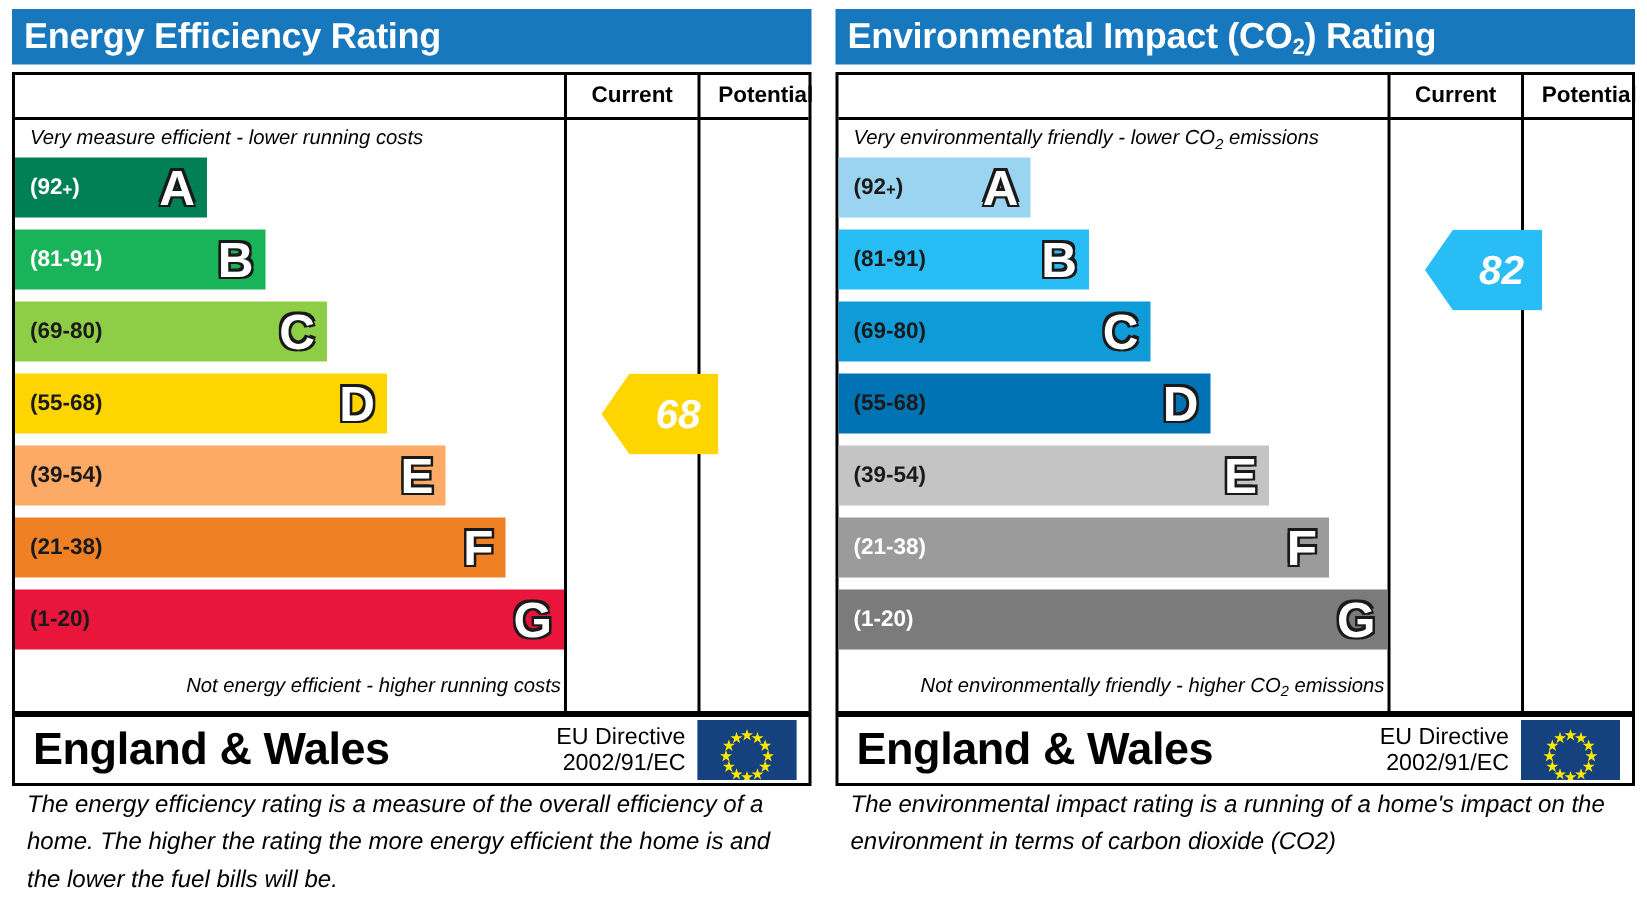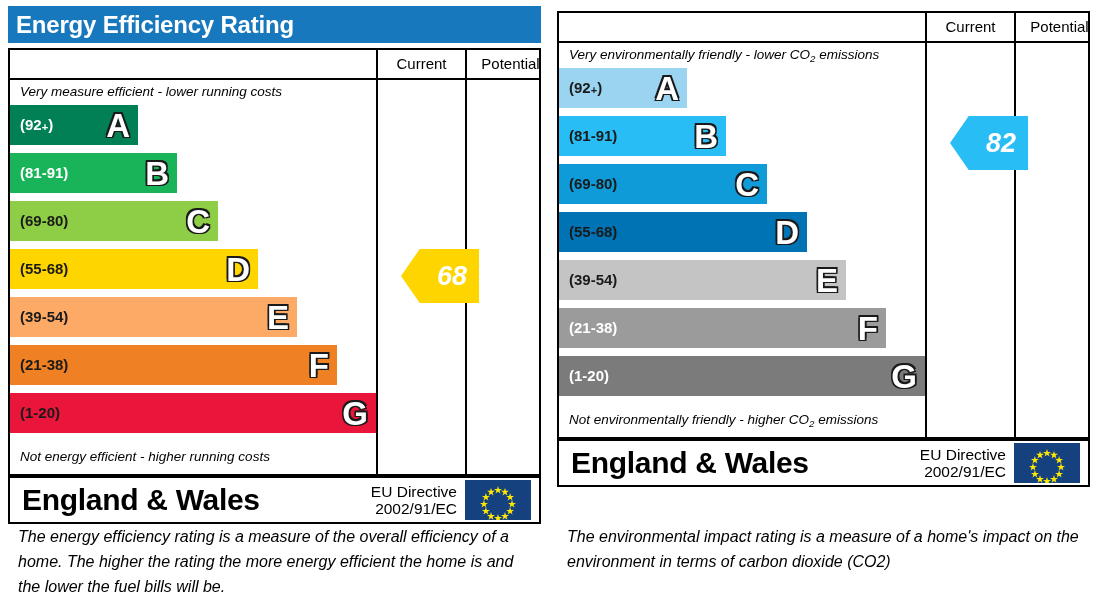--- a/index.html
+++ b/index.html
@@ -76,41 +76,41 @@
     height: 30px;
     border-bottom: 2px solid #000000;
   }
   .hdr-cell {
     position: absolute;
     top: 0;
     height: 28px;
     line-height: 28px;
     text-align: center;
     font-size: 15px;
-    font-weight: normal;
+    font-weight: bold;
     color: #000000;
   }
   .hdr-current   { left: 368px; width: 87px; }
   .hdr-potential { left: 457px; width: 87px; }
 
   
   .caption-row {
     position: absolute;
     left: 0;
     width: 364px;
     height: 22px;
     line-height: 22px;
     font-size: 13.5px;
     font-style: italic;
     color: #000000;
     padding-left: 10px;
     white-space: nowrap;
   }
   .caption-top    { top: 31px; }
-  .caption-bottom { top: 396px; }
+  .caption-bottom { top: 396px; text-align: right; }
   .caption-row sub {
     font-size: 0.72em;
     vertical-align: baseline;
     position: relative;
     top: 3px;
   }
 
   
   .bars {
     position: absolute;
@@ -328,20 +328,23 @@
         </span>
       </div>
     </div>
 
     <div class="description">The energy efficiency rating is a measure of the overall efficiency of a home.  The higher the rating the more energy efficient the home is and the lower the fuel bills will be.</div>
   </div>
 
   <div class="epc-panel right">
     <div class="panel-inner">
 
+      <div class="title-bar">
+        <span>Environmental Impact (CO</span><sub>2</sub><span>) Rating</span>
+      </div>
 
       <div class="grid">
         <div class="vline v1"></div>
         <div class="vline v2"></div>
 
         <div class="hdr-row">
           <div class="hdr-cell hdr-current">Current</div>
           <div class="hdr-cell hdr-potential">Potential</div>
         </div>
 
@@ -407,16 +410,16 @@
               <polygon points="20.9,27.0 21.85,29.9 24.9,29.9 22.43,31.7 23.37,34.6 20.9,32.8 18.43,34.6 19.37,31.7 16.9,29.9 19.95,29.9"></polygon>
               <polygon points="19,20.0 19.95,22.9 23,22.9 20.53,24.7 21.47,27.6 19,25.8 16.53,27.6 17.47,24.7 15,22.9 18.05,22.9"></polygon>
               <polygon points="20.9,13.0 21.85,15.9 24.9,15.9 22.43,17.7 23.37,20.6 20.9,18.8 18.43,20.6 19.37,17.7 16.9,15.9 19.95,15.9"></polygon>
               <polygon points="26,7.9 26.95,10.8 30,10.8 27.53,12.6 28.47,15.5 26,13.7 23.53,15.5 24.47,12.6 22,10.8 25.05,10.8"></polygon>
             </g>
           </svg>
         </span>
       </div>
     </div>
 
-    <div class="description">The environmental impact rating is a measure of a home's impact on the environment in terms of carbon dioxide (CO2)</div>
+    <div class="description">The environmental impact rating is a running of a home's impact on the environment in terms of carbon dioxide (CO2)</div>
   </div>
 
 </div>
 
 </body></html>

